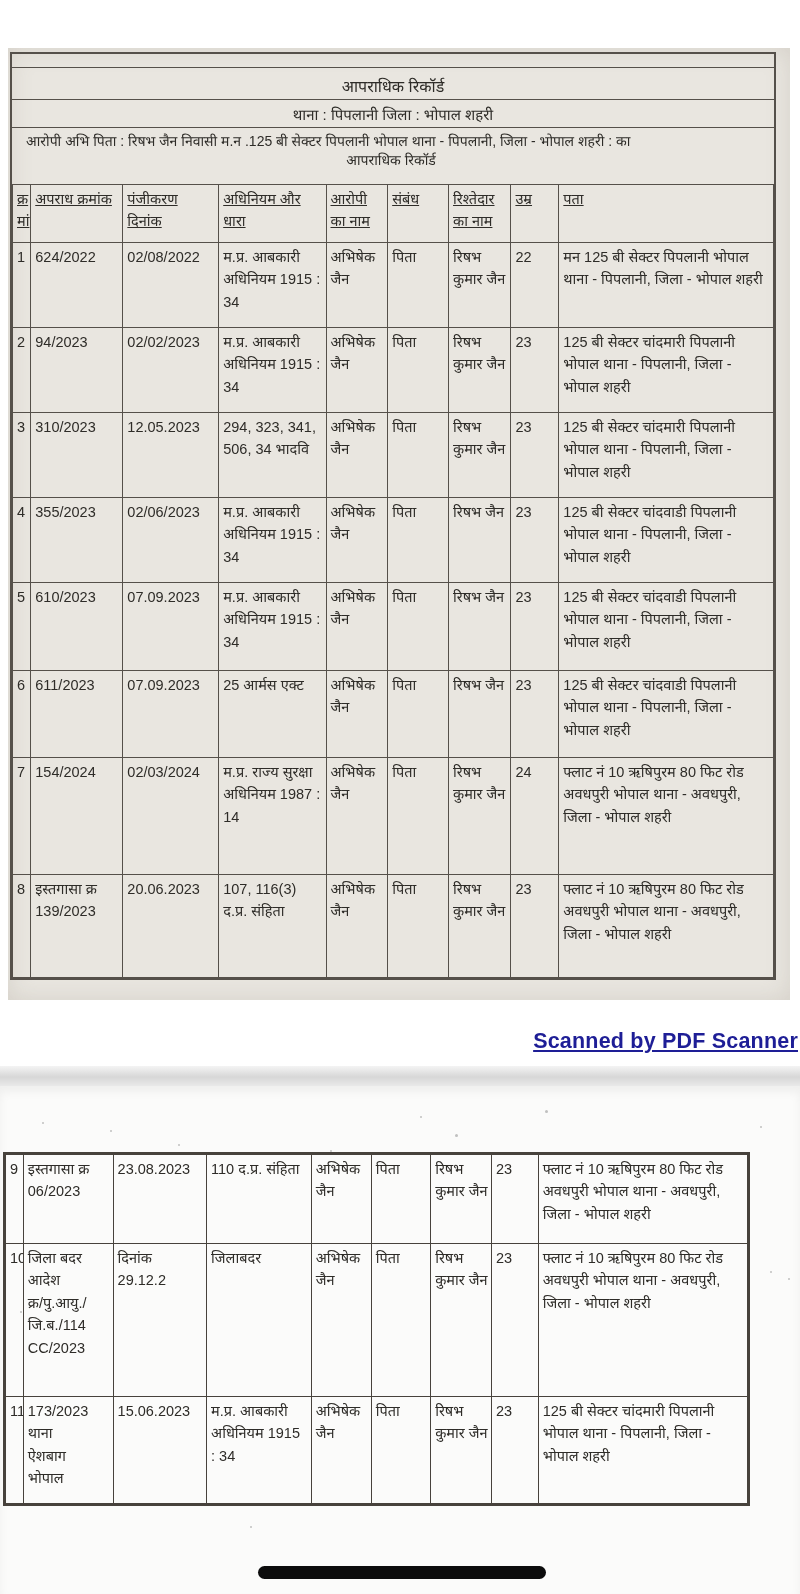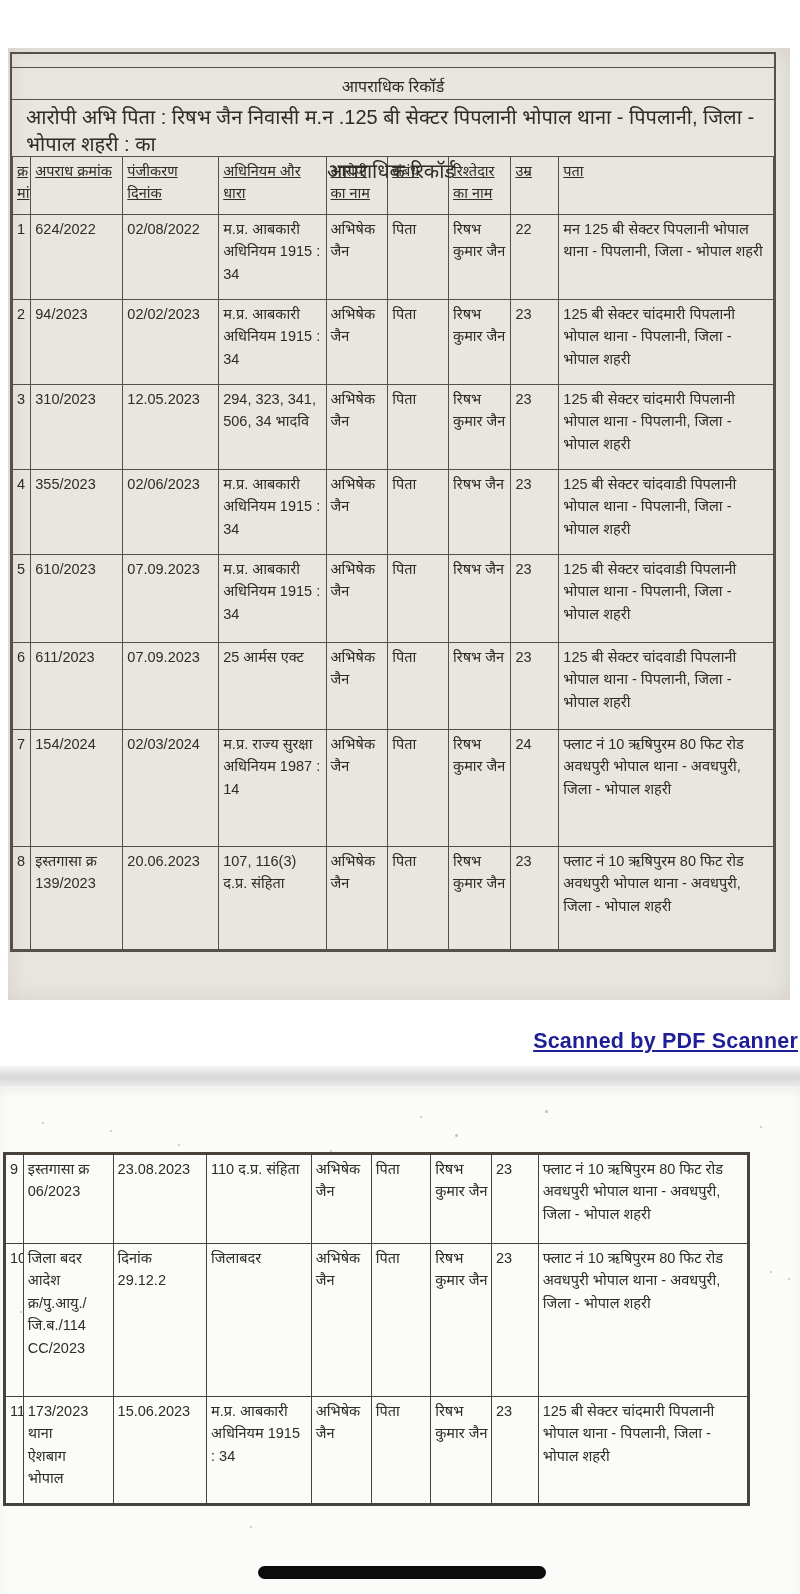--- a/index.html
+++ b/index.html
@@ -16,21 +16,21 @@
     margin-top:14px;
   }
   .docbox {
     position:absolute; left:2px; top:4px; width:766px;
     border:2px solid #55504a; box-sizing:border-box; background:transparent;
   }
   .band { box-sizing:border-box; border-bottom:1px solid #55504a; }
   .band-spacer { height:14px; }
   .band-title { height:32px; text-align:center; font-size:16px; padding-top:7px; }
   .band-station { height:28px; text-align:center; font-size:15px; padding-top:4px; }
-  .band-accused { height:56px; font-size:20px; line-height:1.35; padding:4px 18px 0 14px; border-bottom:none; }
+  .band-accused { height:56px; font-size:14px; line-height:1.35; padding:4px 18px 0 14px; border-bottom:none; }
   .accused-l2 { text-align:center; }
   
   table.rec {
     border-collapse:collapse; table-layout:fixed; width:100%;
     font-size:14.5px; line-height:1.55;
   }
   table.rec th, table.rec td {
     border:1px solid #55504a; vertical-align:top; text-align:left;
     padding:3px 3px 2px 4px; font-weight:normal; color:#2e2c28;
     white-space:pre-line; overflow:hidden; box-sizing:border-box;
@@ -70,20 +70,21 @@
     background:#0c0c0c; border-radius:7px;
   }
 </style>
 </head>
 <body>
 
 <div class="page1">
   <div class="docbox">
     <div class="band band-spacer"></div>
     <div class="band band-title">आपराधिक रिकॉर्ड</div>
+    <div class="band band-station">थाना : पिपलानी जिला : भोपाल शहरी</div>
     <div class="band band-accused">
       <div>आरोपी अभि पिता : रिषभ जैन निवासी म.न .125 बी सेक्टर पिपलानी  भोपाल   थाना - पिपलानी, जिला - भोपाल शहरी : का</div>
       <div class="accused-l2">आपराधिक रिकॉर्ड</div>
     </div>
     <table class="rec" id="table1">
       <colgroup>
         <col class="c-sno">
           <col class="c-crime">
           <col class="c-date">
           <col class="c-act">

